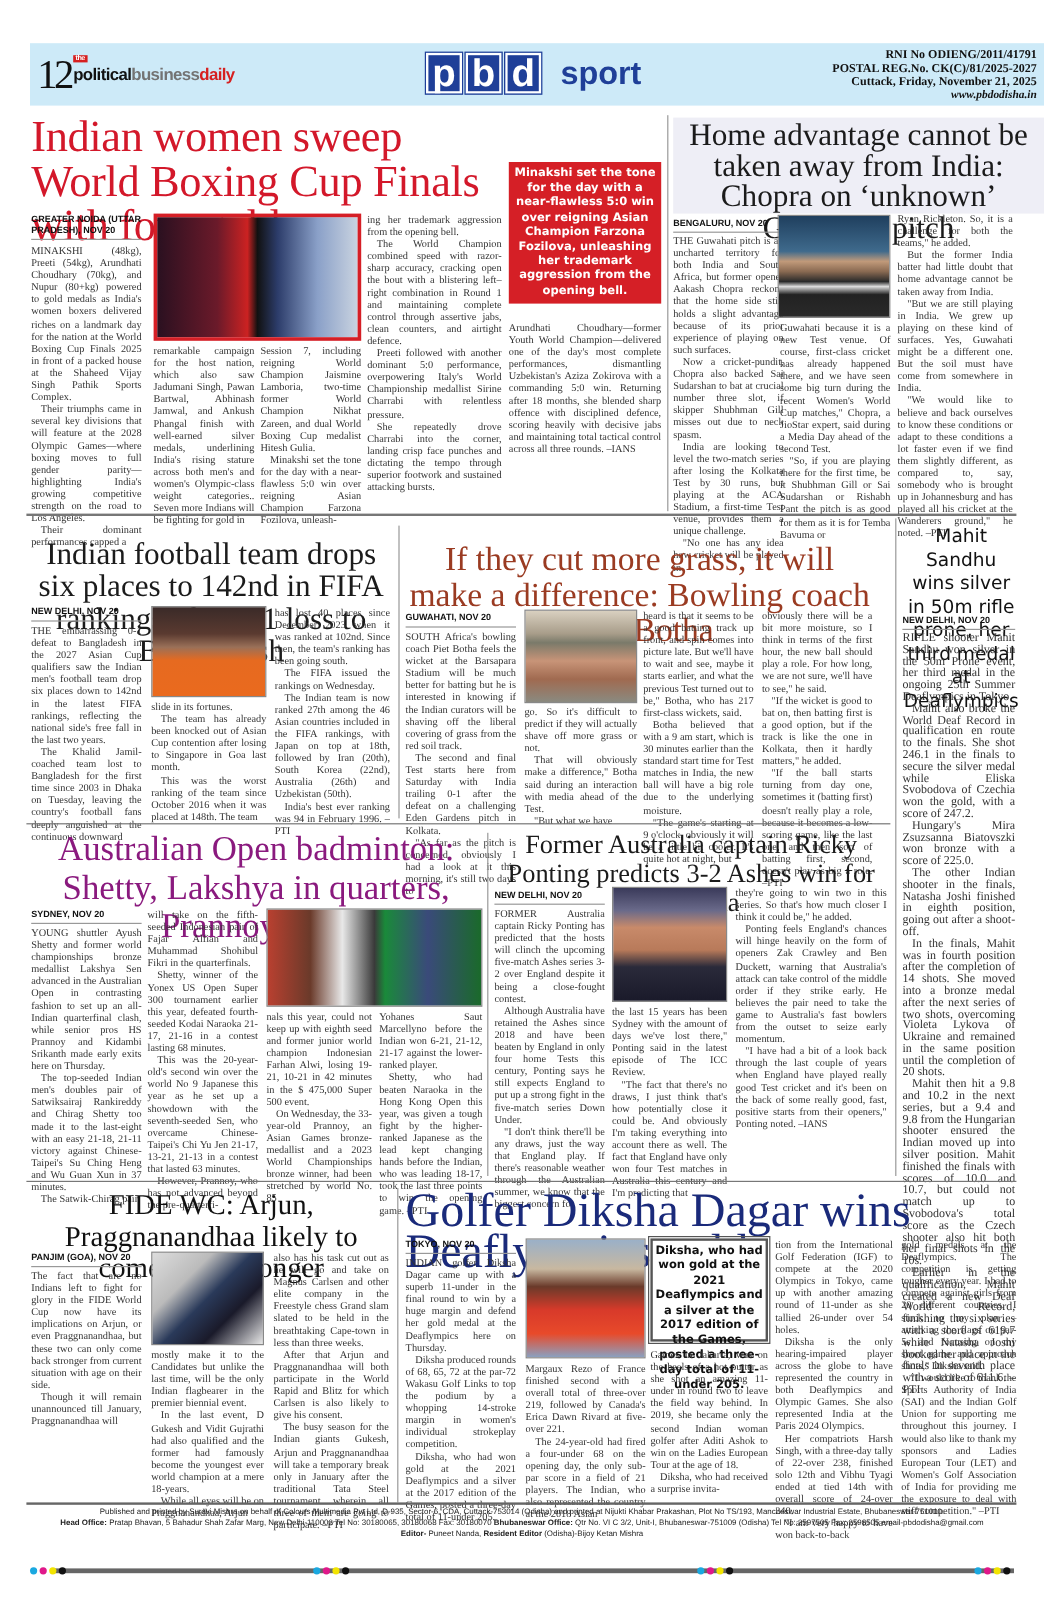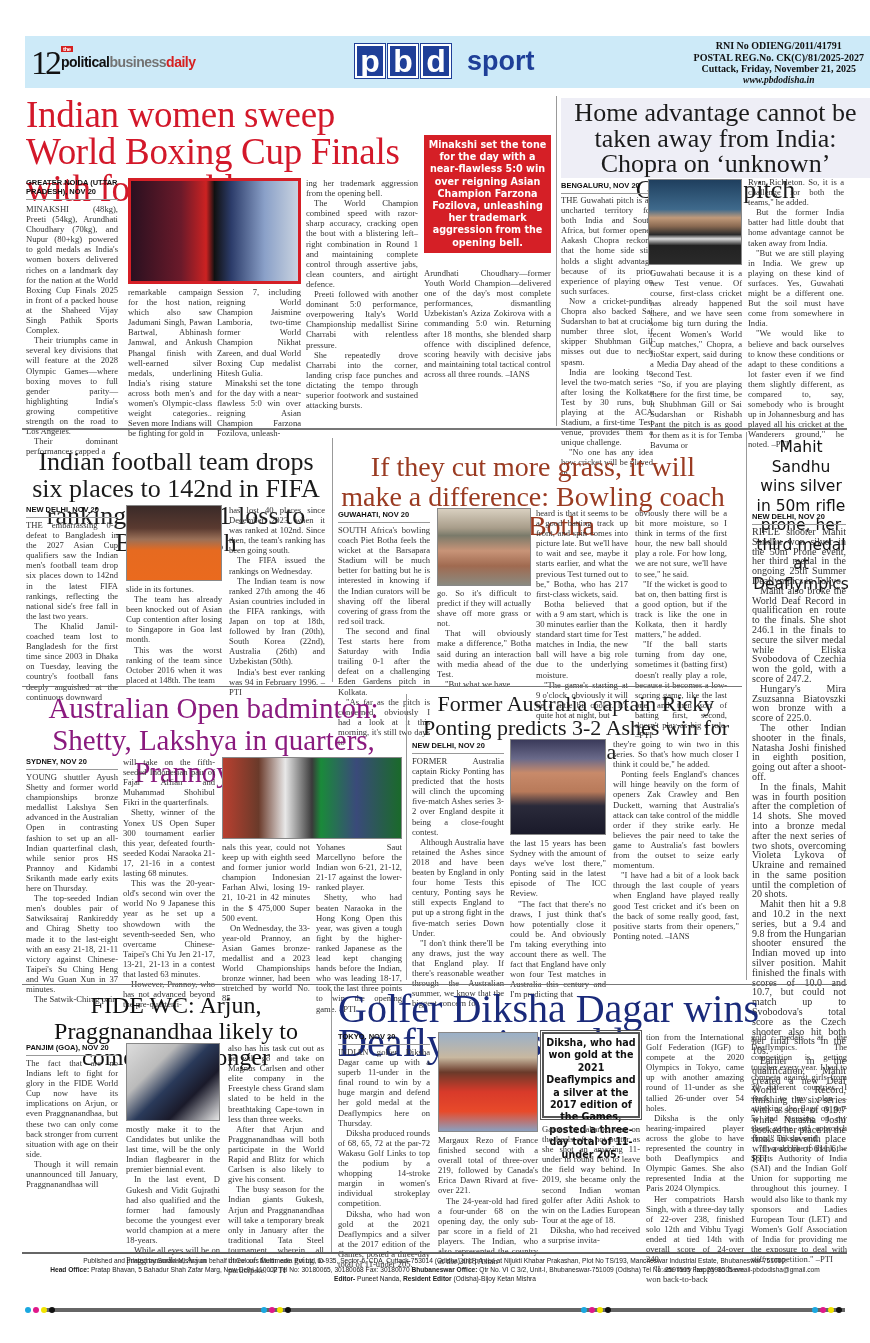--- a/index.html
+++ b/index.html
@@ -6,21 +6,21 @@
 body{width:870px;height:1343px;background:#fff;font-family:"Liberation Serif",serif;color:#222;position:relative;overflow:hidden}
 .abs{position:absolute}
 .header{left:25px;top:36px;width:845px;height:52px;background:#cdeaf8}
 .pgnum{left:6px;top:10px;font-size:34px;font-weight:normal;letter-spacing:-3px;color:#111;line-height:34px}
 .brand{left:36px;top:18px;font-family:"Liberation Sans",sans-serif;font-weight:bold;font-size:14px;letter-spacing:-0.5px}
 .brand .the{position:absolute;left:0;top:-8px;font-size:6px;background:#d62020;color:#fff;padding:0 2px}
 .brand .p{color:#111}.brand .b{color:#737373}.brand .d{color:#d62020}
 .logo{left:330px;top:8px;height:36px;display:flex;gap:3px}
 .logo .box{width:30px;height:34px;background:#1f3f98;color:#fff;font-family:"Liberation Sans",sans-serif;font-weight:bold;font-size:32px;line-height:30px;text-align:center;border:2px solid #fff;outline:1px solid #1f3f98}
 .sport{left:442px;top:10px;font-family:"Liberation Sans",sans-serif;font-weight:bold;font-size:27px;color:#1f3f98}
-.regblock{right:0;top:4px;text-align:center;font-size:10px;font-weight:bold;line-height:11.5px;color:#111}
+.regblock{right:0;top:4px;text-align:right;font-size:10px;font-weight:bold;line-height:11.5px;color:#111}
 .regblock .url{font-style:italic;font-weight:bold;font-size:9.5px}
 .h-red{color:#d3182a;font-size:37px;line-height:37px;letter-spacing:-0.3px}
 .h-black{color:#1b1b1b;font-size:27px;line-height:30px;text-align:center}
 .h-brown{color:#9a3b22;font-size:29px;line-height:31px;text-align:center}
 .h-purple{color:#8a1a7e;font-size:29px;line-height:32px;text-align:center}
 .h-navy{color:#1a2a7a;font-size:40px;line-height:34px}
 .h-sans{font-family:"DejaVu Sans",sans-serif;font-size:17px;line-height:21px;text-align:center;color:#111}
 .dateline{font-family:"Liberation Sans",sans-serif;font-weight:bold;font-size:7.5px;color:#111;border-bottom:1px solid #999;padding-bottom:3px;line-height:9px}
 .body{font-size:8.6px;line-height:10.1px;text-align:justify;color:#333}
 .body p{text-indent:8px}

